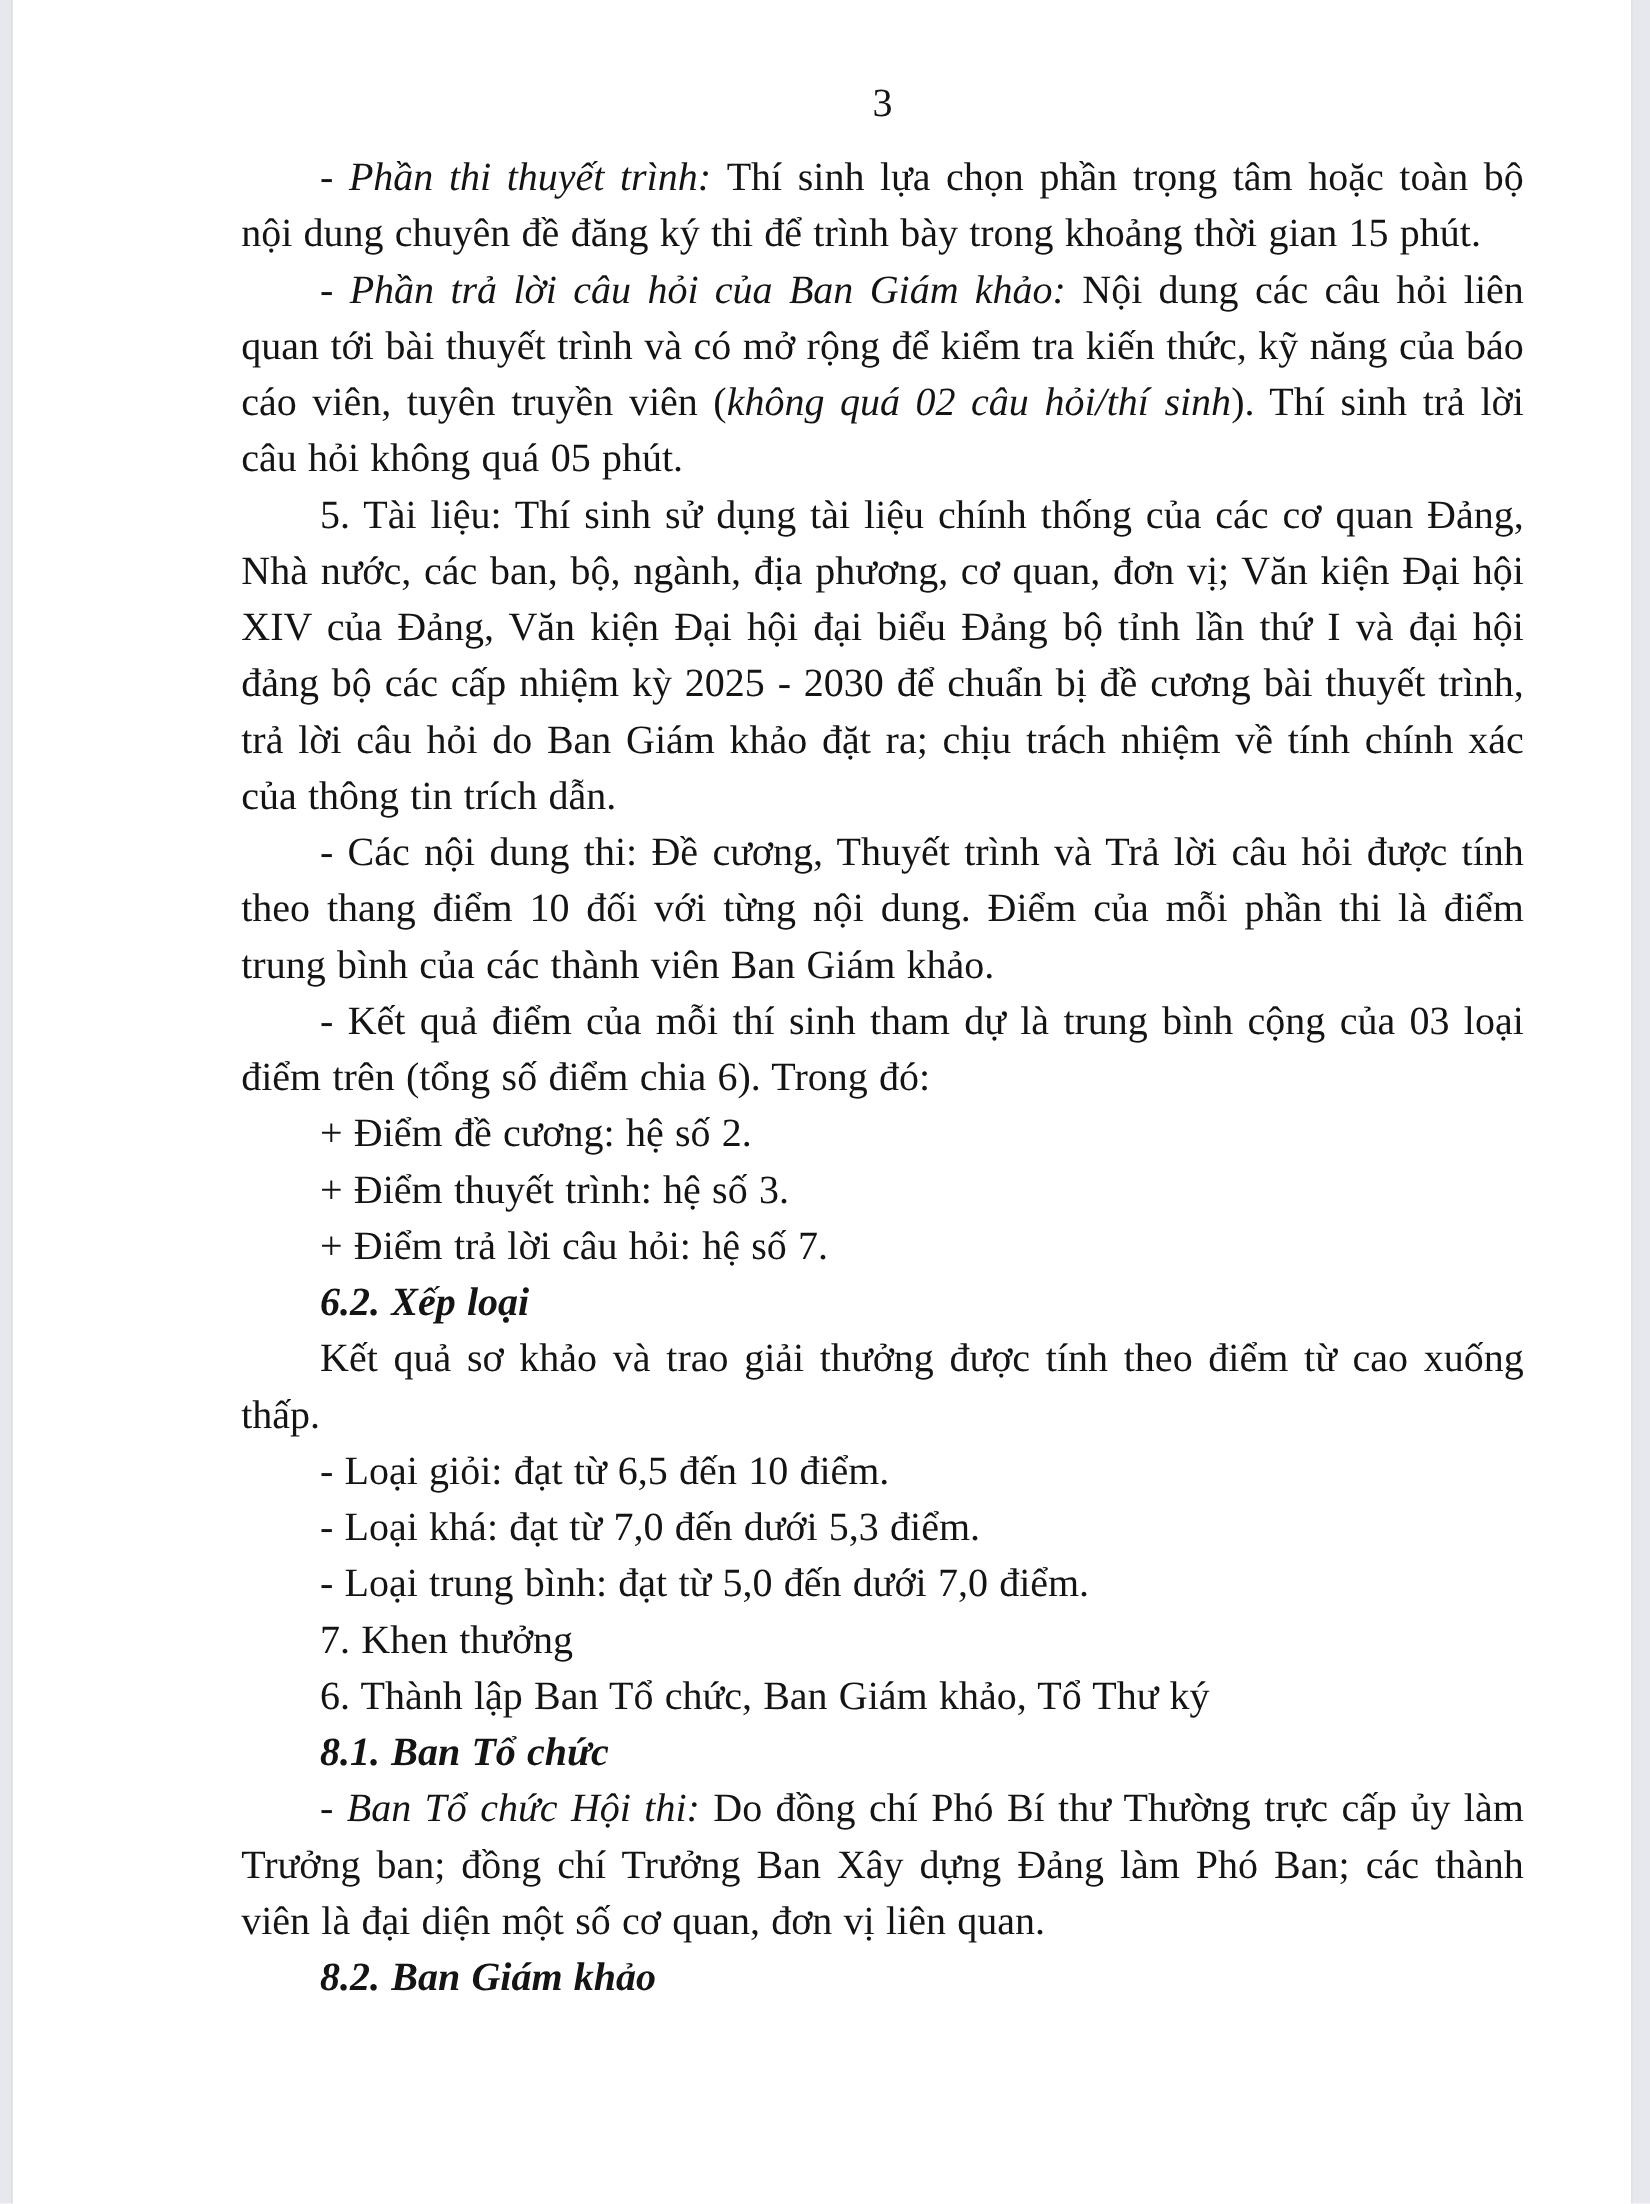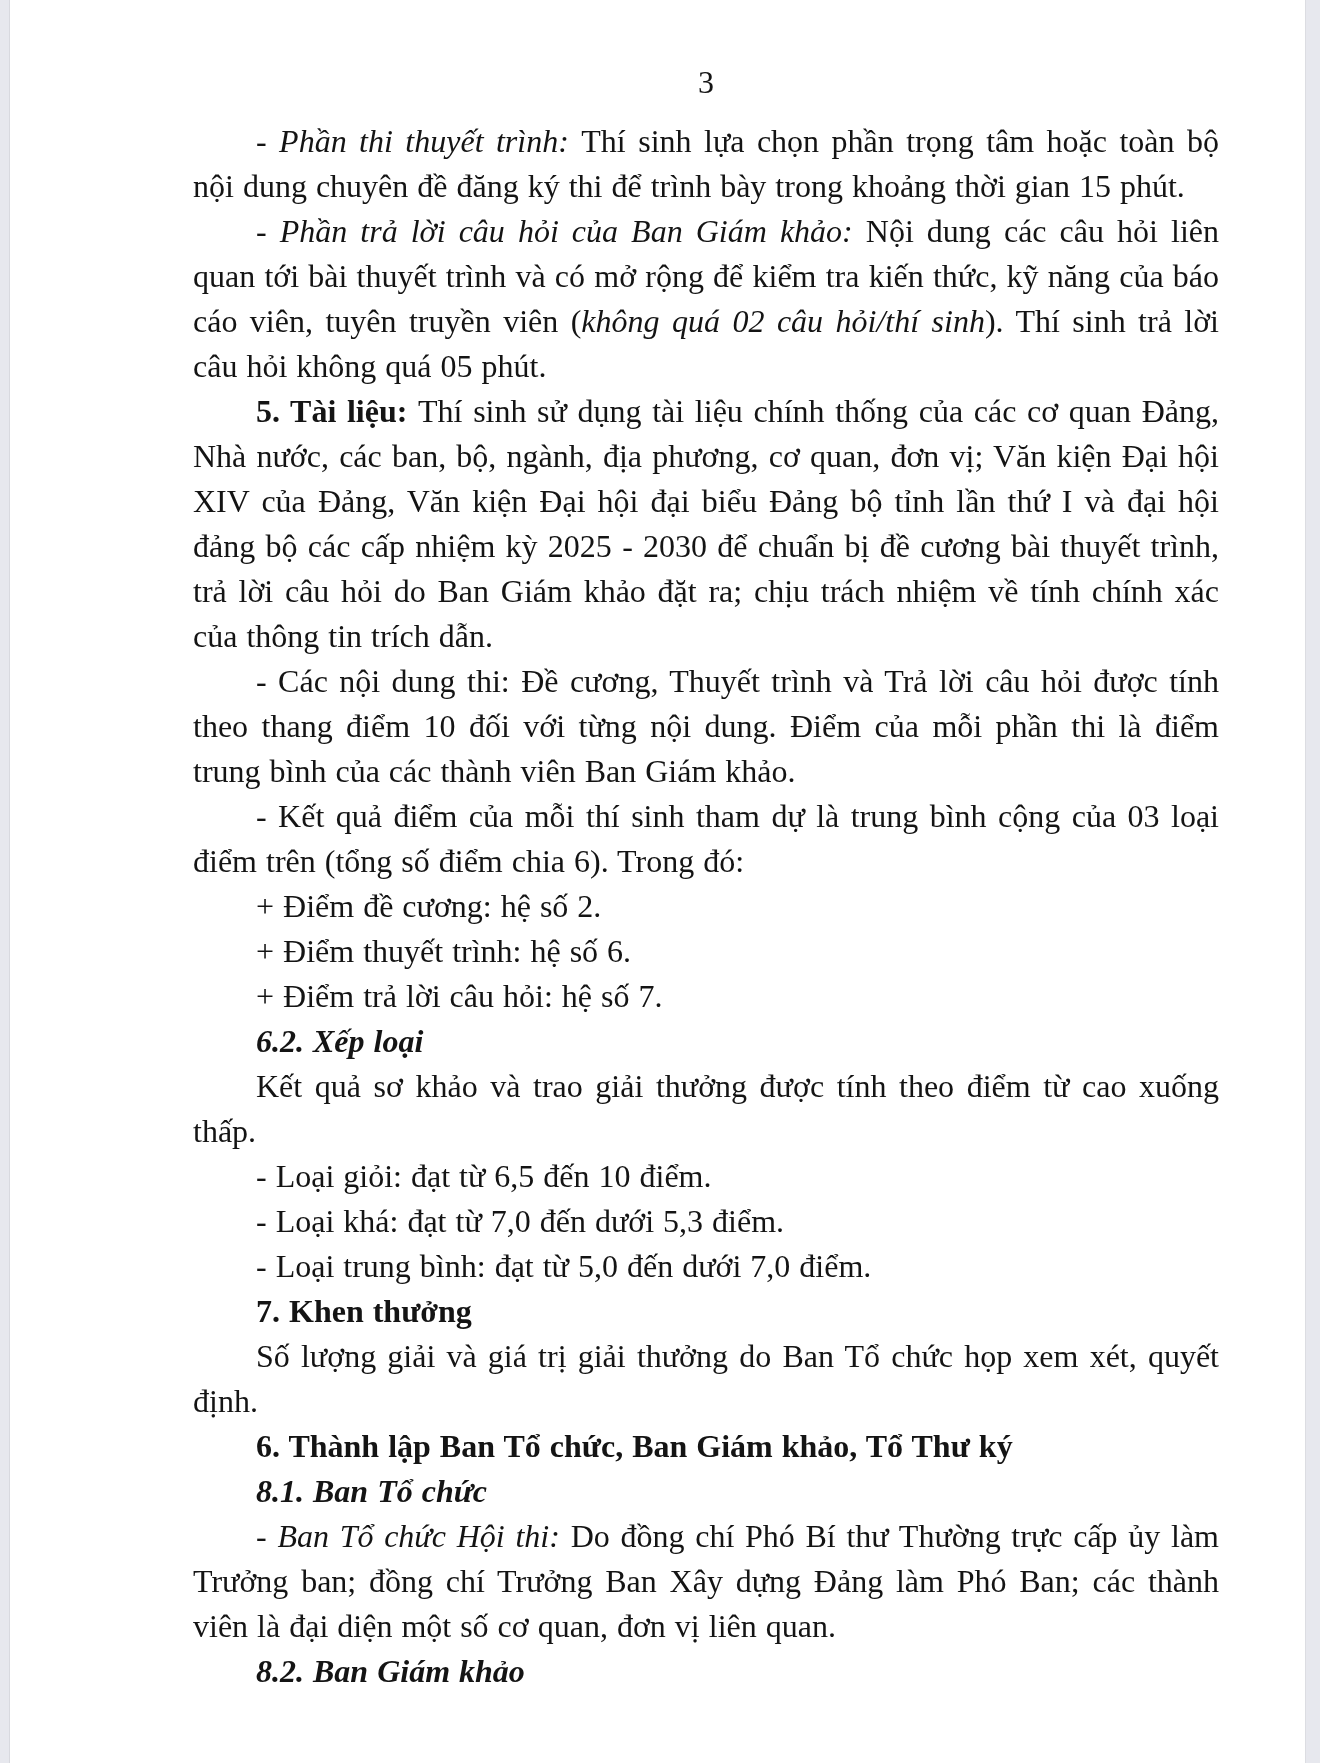--- a/index.html
+++ b/index.html
@@ -41,47 +41,46 @@
   .block {
     margin: 0;
     font-size: 32px;
     line-height: 45px;
     text-align: justify;
     text-indent: 63px;
     word-spacing: 1px;
   }
   .run.regular     { font-style: normal;  font-weight: normal; }
   .run.italic      { font-style: italic;  font-weight: normal; }
-  .run.bold        { font-style: normal;  font-weight: bold; }
+  .run.bold        { font-style: normal;  font-weight: normal; }
   .run.bold-italic { font-style: italic;  font-weight: bold; }
 </style>
 </head>
 <body>
 
 <div class="screen">
   <div class="edge-strip left"></div>
   <div class="edge-strip right"></div>
 
   <div class="page-content">
     <div class="page-number">3</div>
     <div id="doc-body">
         <p class="block"><span class="run italic">- Phần thi thuyết trình: </span><span class="run regular">Thí sinh lựa chọn phần trọng tâm hoặc toàn bộ nội dung chuyên đề đăng ký thi để trình bày trong khoảng thời gian 15 phút.</span></p>
         <p class="block"><span class="run italic">- Phần trả lời câu hỏi của Ban Giám khảo: </span><span class="run regular">Nội dung các câu hỏi liên quan tới bài thuyết trình và có mở rộng để kiểm tra kiến thức, kỹ năng của báo cáo viên, tuyên truyền viên (</span><span class="run italic">không quá 02 câu hỏi/thí sinh</span><span class="run regular">). Thí sinh trả lời câu hỏi không quá 05 phút.</span></p>
         <p class="block"><span class="run bold">5. Tài liệu: </span><span class="run regular">Thí sinh sử dụng tài liệu chính thống của các cơ quan Đảng, Nhà nước, các ban, bộ, ngành, địa phương, cơ quan, đơn vị; Văn kiện Đại hội XIV của Đảng, Văn kiện Đại hội đại biểu Đảng bộ tỉnh lần thứ I và đại hội đảng bộ các cấp nhiệm kỳ 2025 - 2030 để chuẩn bị đề cương bài thuyết trình, trả lời câu hỏi do Ban Giám khảo đặt ra; chịu trách nhiệm về tính chính xác của thông tin trích dẫn.</span></p>
         <p class="block"><span class="run regular">- Các nội dung thi: Đề cương, Thuyết trình và Trả lời câu hỏi được tính theo thang điểm 10 đối với từng nội dung. Điểm của mỗi phần thi là điểm trung bình của các thành viên Ban Giám khảo.</span></p>
         <p class="block"><span class="run regular">- Kết quả điểm của mỗi thí sinh tham dự là trung bình cộng của 03 loại điểm trên (tổng số điểm chia 6). Trong đó:</span></p>
         <p class="block"><span class="run regular">+ Điểm đề cương: hệ số 2.</span></p>
-        <p class="block"><span class="run regular">+ Điểm thuyết trình: hệ số 6.</span></p>
+        <p class="block"><span class="run regular">+ Điểm thuyết trình: hệ số 3.</span></p>
         <p class="block"><span class="run regular">+ Điểm trả lời câu hỏi: hệ số 7.</span></p>
         <p class="block"><span class="run bold-italic">6.2. Xếp loại</span></p>
         <p class="block"><span class="run regular">Kết quả sơ khảo và trao giải thưởng được tính theo điểm từ cao xuống thấp.</span></p>
         <p class="block"><span class="run regular">- Loại giỏi: đạt từ 6,5 đến 10 điểm.</span></p>
         <p class="block"><span class="run regular">- Loại khá: đạt từ 7,0 đến dưới 5,3 điểm.</span></p>
         <p class="block"><span class="run regular">- Loại trung bình: đạt từ 5,0 đến dưới 7,0 điểm.</span></p>
         <p class="block"><span class="run bold">7. Khen thưởng</span></p>
-        <p class="block"><span class="run regular">Số lượng giải và giá trị giải thưởng do Ban Tổ chức họp xem xét, quyết định.</span></p>
         <p class="block"><span class="run bold">6. Thành lập Ban Tổ chức, Ban Giám khảo, Tổ Thư ký</span></p>
         <p class="block"><span class="run bold-italic">8.1. Ban Tổ chức</span></p>
         <p class="block"><span class="run italic">- Ban Tổ chức Hội thi: </span><span class="run regular">Do đồng chí Phó Bí thư Thường trực cấp ủy làm Trưởng ban; đồng chí Trưởng Ban Xây dựng Đảng làm Phó Ban; các thành viên là đại diện một số cơ quan, đơn vị liên quan.</span></p>
         <p class="block"><span class="run bold-italic">8.2. Ban Giám khảo</span></p>
       </div>
   </div>
 </div>
 
 </body></html>

